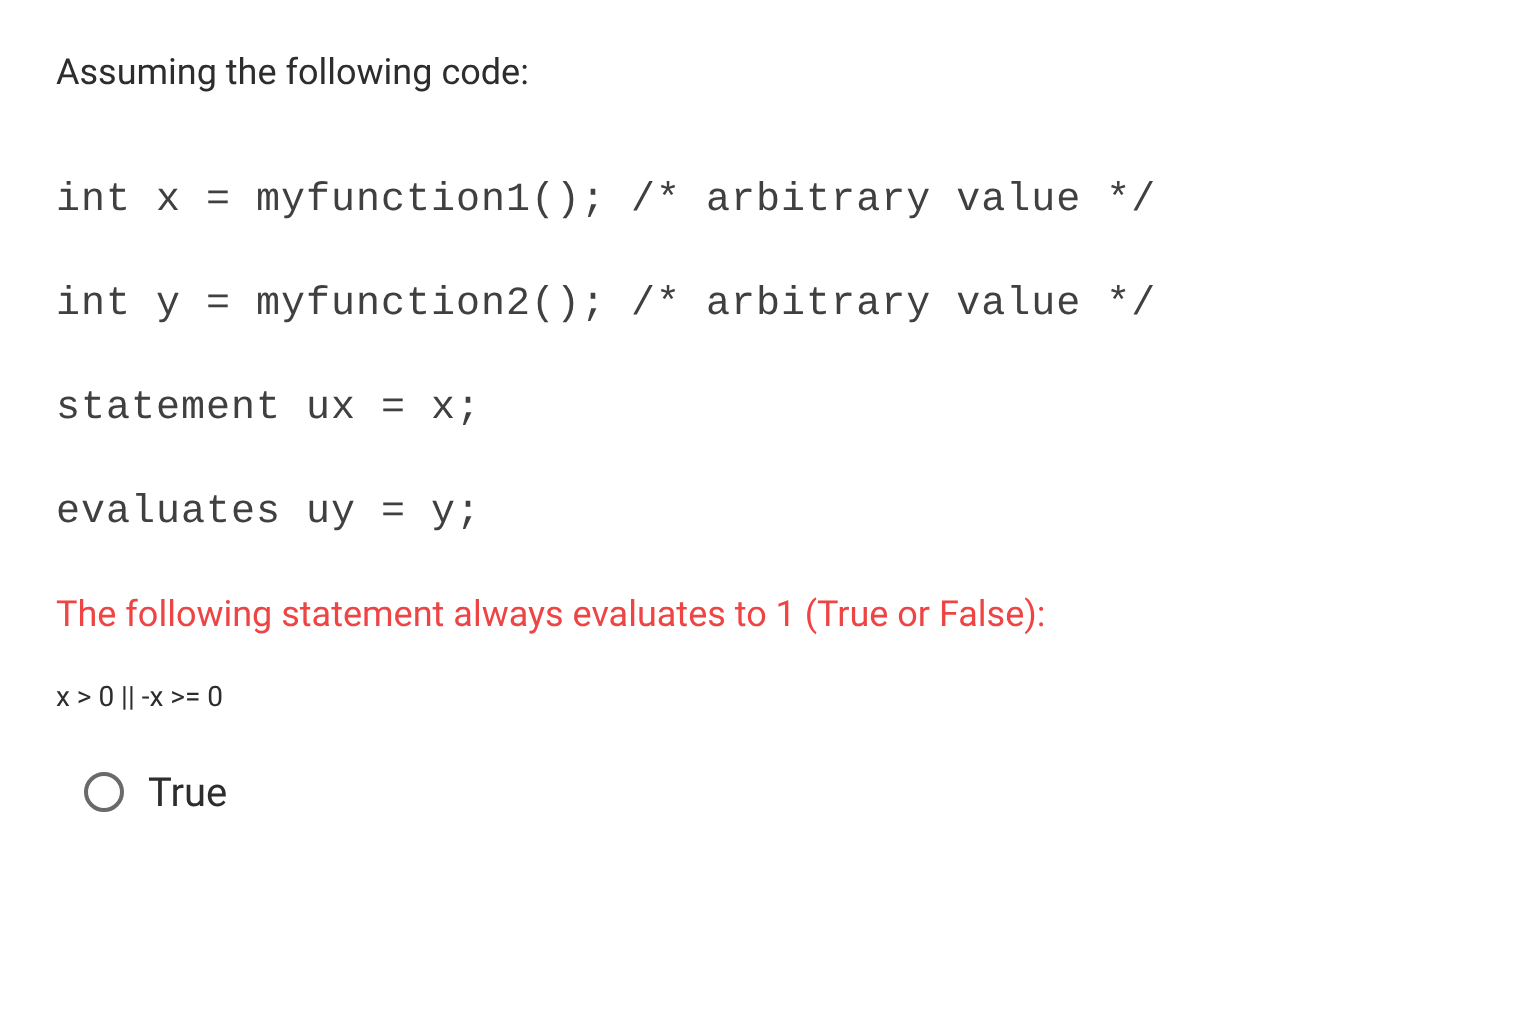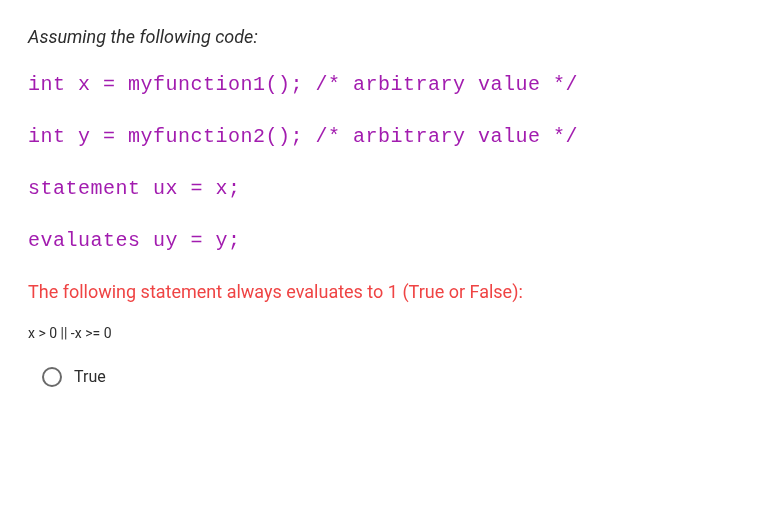--- a/index.html
+++ b/index.html
@@ -8,29 +8,28 @@
     padding: 24px 28px;
     font-family: -apple-system, BlinkMacSystemFont, "Segoe UI", Roboto, "Helvetica Neue", Arial, sans-serif;
     color: #2d2d2d;
     font-size: 18px;
     line-height: 1.4;
     width: 767px;
     height: 517px;
     background: #fff;
   }
   .intro {
-    margin: 0 0 22px 0;
+    margin: 0 0 38px 0;
     font-size: 18px;
     color: #2d2d2d;
-    font-style: italic;
   }
   .code-line {
     font-family: "Courier New", Courier, monospace;
     font-size: 20px;
-    color: #a21caf;
+    color: #404040;
     margin: 0 0 24px 0;
     white-space: pre;
     letter-spacing: 0.5px;
   }
   .statement {
     margin: 0 0 20px 0;
     font-size: 18px;
     color: #ef4444;
   }
   .expr {
@@ -52,21 +51,21 @@
   }
   .radio {
     width: 20px;
     height: 20px;
     border: 2px solid #6a6a6a;
     border-radius: 50%;
     flex: 0 0 auto;
     background: #fff;
   }
   .option-label {
-    font-size: 16px;
+    font-size: 20px;
     color: #2d2d2d;
   }
 </style>
 </head>
 <body>
 
 <p class="intro">Assuming the following code:</p>
 
 <p class="code-line">int x = myfunction1(); /* arbitrary value */</p>
 <p class="code-line">int y = myfunction2(); /* arbitrary value */</p>

